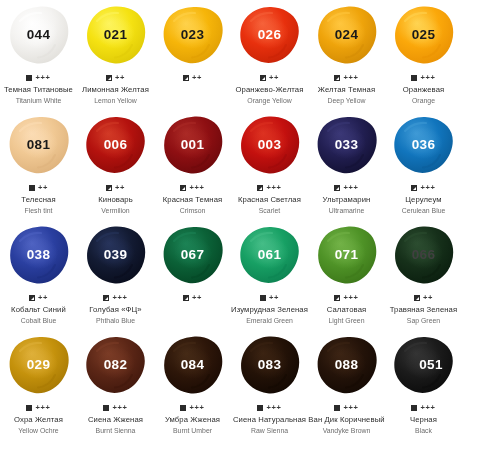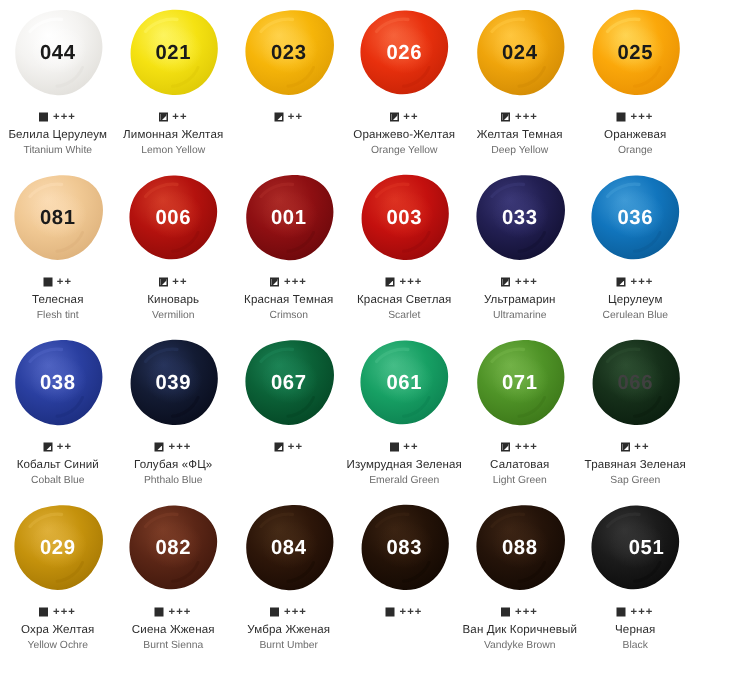--- a/index.html
+++ b/index.html
@@ -127,21 +127,21 @@
             <path d="M47,40 C44,47 37,52 30,52.5" stroke="#e0ded9" stroke-opacity="0.45" stroke-width="2" fill="none" stroke-linecap="round"></path>
           </svg>
           <span class="code" style="color: rgb(26, 26, 26);">044</span>
         </div>
       </div>
       <div class="meta">
         <span class="sym opaque"></span>
         <span class="lf">+++</span>
       </div>
       <div class="names">
-        <span class="ru">Белила Церулеум</span>
+        <span class="ru">Темная Титановые</span>
         <span class="en">Titanium White</span>
       </div>
     </div>
     <div class="cell">
       <div class="blob-wrap">
         <div class="blob">
           <svg viewBox="0 0 62 60" preserveAspectRatio="none">
             <defs>
               <radialGradient id="g1" cx="38%" cy="30%" r="78%">
                 <stop offset="0%" stop-color="#fdf45e"></stop>
@@ -790,20 +790,24 @@
             <path d="M12,16 C17,10 26,7 33,8" stroke="#3b2312" stroke-opacity="0.55" stroke-width="2.2" fill="none" stroke-linecap="round"></path>
             <path d="M47,40 C44,47 37,52 30,52.5" stroke="#120802" stroke-opacity="0.45" stroke-width="2" fill="none" stroke-linecap="round"></path>
           </svg>
           <span class="code" style="color: rgb(255, 255, 255);">083</span>
         </div>
       </div>
       <div class="meta">
         <span class="sym opaque"></span>
         <span class="lf">+++</span>
       </div>
+      <div class="names">
+        <span class="ru">Сиена Натуральная</span>
+        <span class="en">Raw Sienna</span>
+      </div>
     </div>
     <div class="cell">
       <div class="blob-wrap">
         <div class="blob">
           <svg viewBox="0 0 62 60" preserveAspectRatio="none">
             <defs>
               <radialGradient id="g22" cx="38%" cy="30%" r="78%">
                 <stop offset="0%" stop-color="#3c2414"></stop>
                 <stop offset="48%" stop-color="#241309"></stop>
                 <stop offset="100%" stop-color="#130903"></stop>

